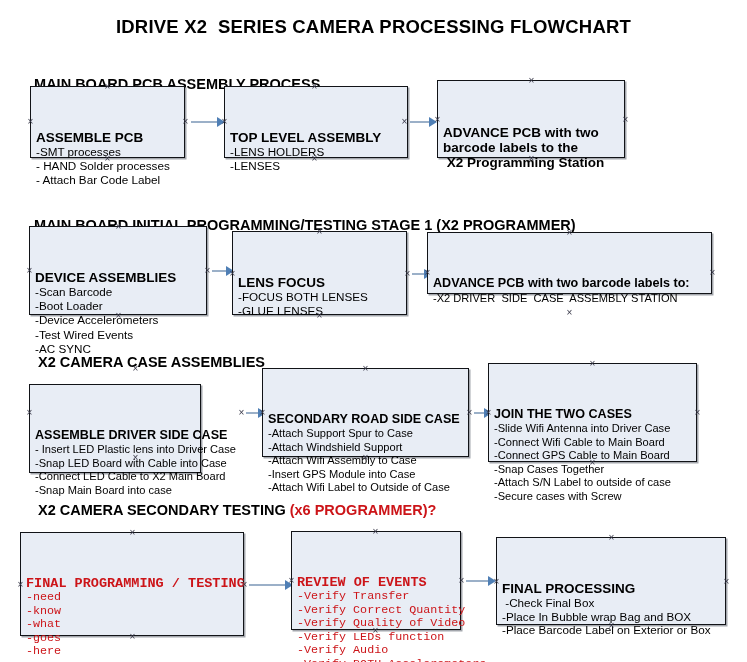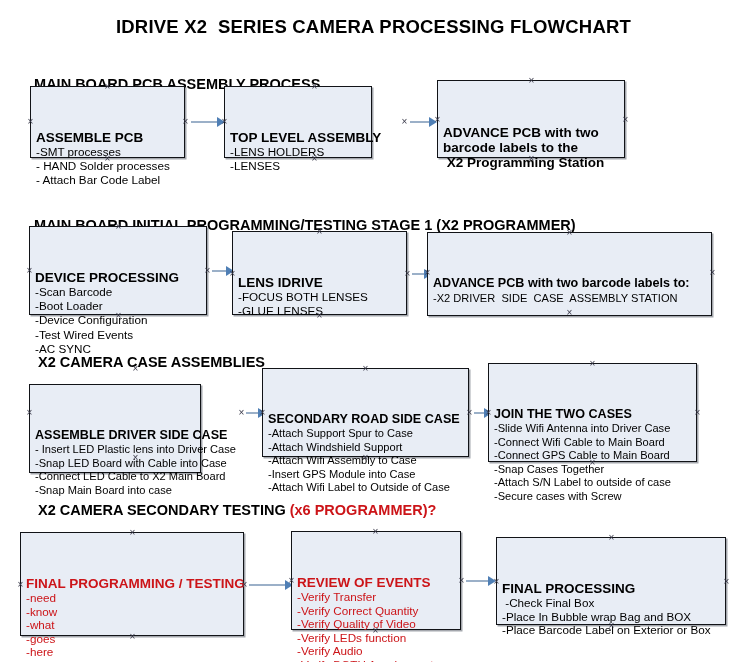--- a/index.html
+++ b/index.html
@@ -62,21 +62,21 @@
     white-space: pre;
     display: block;
   }
   .fbox .inner {
     position: absolute;
     left: 5px;
     top: 3px;
     right: 2px;
     margin-top: 40px;
   }
-  .fbox.red .btitle, .fbox.red .bline { color: #cc1418; }
+  .fbox.red .btitle, .fbox.red .bline { color: #cc1418; font-family: Liberation Mono, monospace; }
   .fbox .btitle.small { font-size: 12.6px; }
   .fbox .bline.tight { line-height: 13.6px; }
   .fbox .bline.xs { font-size: 11.1px; }
 
   
   .conn {
     position: absolute;
     height: 2px;
     background: #9bb0c8;
   }
@@ -118,21 +118,21 @@
   </div>
 </div>
 <span class="cpt" style="left:26px; top:117px;"></span>
 <span class="cpt" style="left:103px; top:82px;"></span>
 <span class="cpt" style="left:103px; top:154px;"></span>
 <span class="cpt" style="left:181px; top:117px;"></span>
 
 <div class="conn" style="left:191px; top:121px; width:28px;"></div>
 <div class="arrowhead" style="left:217px; top:117px;"></div>
 
-<div class="fbox" style="left:224px; top:86px; width:148px; height:72px;">
+<div class="fbox" style="left:224px; top:86px; width:184px; height:72px;">
   <div class="inner">
     <span class="btitle">TOP LEVEL ASSEMBLY</span>
     <span class="bline">-LENS HOLDERS</span>
     <span class="bline">-LENSES</span>
   </div>
 </div>
 <span class="cpt" style="left:220px; top:117px;"></span>
 <span class="cpt" style="left:310px; top:82px;"></span>
 <span class="cpt" style="left:310px; top:154px;"></span>
 <span class="cpt" style="left:400px; top:117px;"></span>
@@ -151,52 +151,52 @@
 <span class="cpt" style="left:527px; top:76px;"></span>
 <span class="cpt" style="left:527px; top:154px;"></span>
 <span class="cpt" style="left:621px; top:115px;"></span>
 
 <div class="section-title" style="left:26px; top:201px;">
   <span>MAIN BOARD INITIAL PROGRAMMING/TESTING STAGE 1 (X2 PROGRAMMER)</span>
 </div>
 
 <div class="fbox" style="left:29px; top:226px; width:178px; height:89px;">
   <div class="inner">
-    <span class="btitle">DEVICE PROCESSING</span>
+    <span class="btitle">DEVICE ASSEMBLIES</span>
     <span class="bline">-Scan Barcode</span>
     <span class="bline">-Boot Loader</span>
-    <span class="bline">-Device Configuration</span>
+    <span class="bline">-Device Accelerometers</span>
     <span class="bline">-Test Wired Events</span>
     <span class="bline">-AC SYNC</span>
   </div>
 </div>
 <span class="cpt" style="left:25px; top:266px;"></span>
 <span class="cpt" style="left:114px; top:222px;"></span>
 <span class="cpt" style="left:114px; top:311px;"></span>
 <span class="cpt" style="left:203px; top:266px;"></span>
 
 <div class="conn" style="left:212px; top:270px; width:16px;"></div>
 <div class="arrowhead" style="left:226px; top:266px;"></div>
 
 <div class="fbox" style="left:232px; top:231px; width:175px; height:84px;">
   <div class="inner">
-    <span class="btitle">LENS IDRIVE</span>
+    <span class="btitle">LENS FOCUS</span>
     <span class="bline">-FOCUS BOTH LENSES</span>
     <span class="bline">-GLUE LENSES</span>
   </div>
 </div>
 <span class="cpt" style="left:228px; top:269px;"></span>
 <span class="cpt" style="left:315px; top:227px;"></span>
 <span class="cpt" style="left:315px; top:311px;"></span>
 <span class="cpt" style="left:403px; top:269px;"></span>
 
 <div class="conn" style="left:412px; top:273px; width:14px;"></div>
 <div class="arrowhead" style="left:424px; top:269px;"></div>
 
-<div class="fbox" style="left:427px; top:232px; width:285px; height:84px;">
+<div class="fbox" style="left:427px; top:232px; width:285px; height:62px;">
   <div class="inner">
     <span class="btitle small">ADVANCE PCB with two barcode labels to:</span>
     <span class="bline xs">-X2 DRIVER  SIDE  CASE  ASSEMBLY STATION</span>
   </div>
 </div>
 <span class="cpt" style="left:423px; top:268px;"></span>
 <span class="cpt" style="left:565px; top:228px;"></span>
 <span class="cpt" style="left:565px; top:308px;"></span>
 <span class="cpt" style="left:708px; top:268px;"></span>
 

